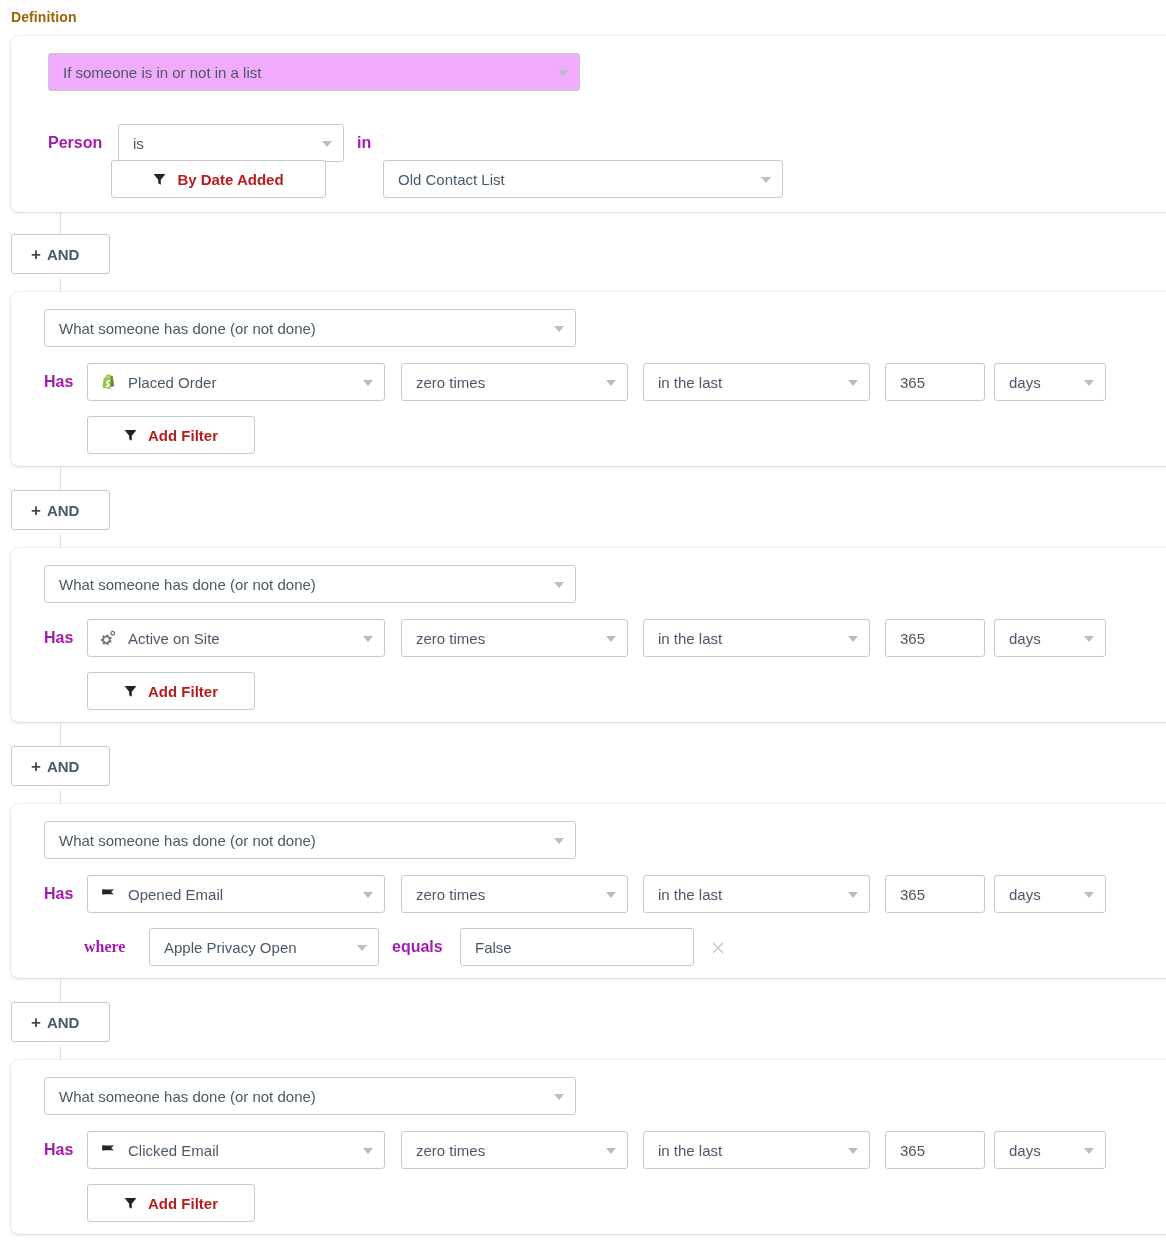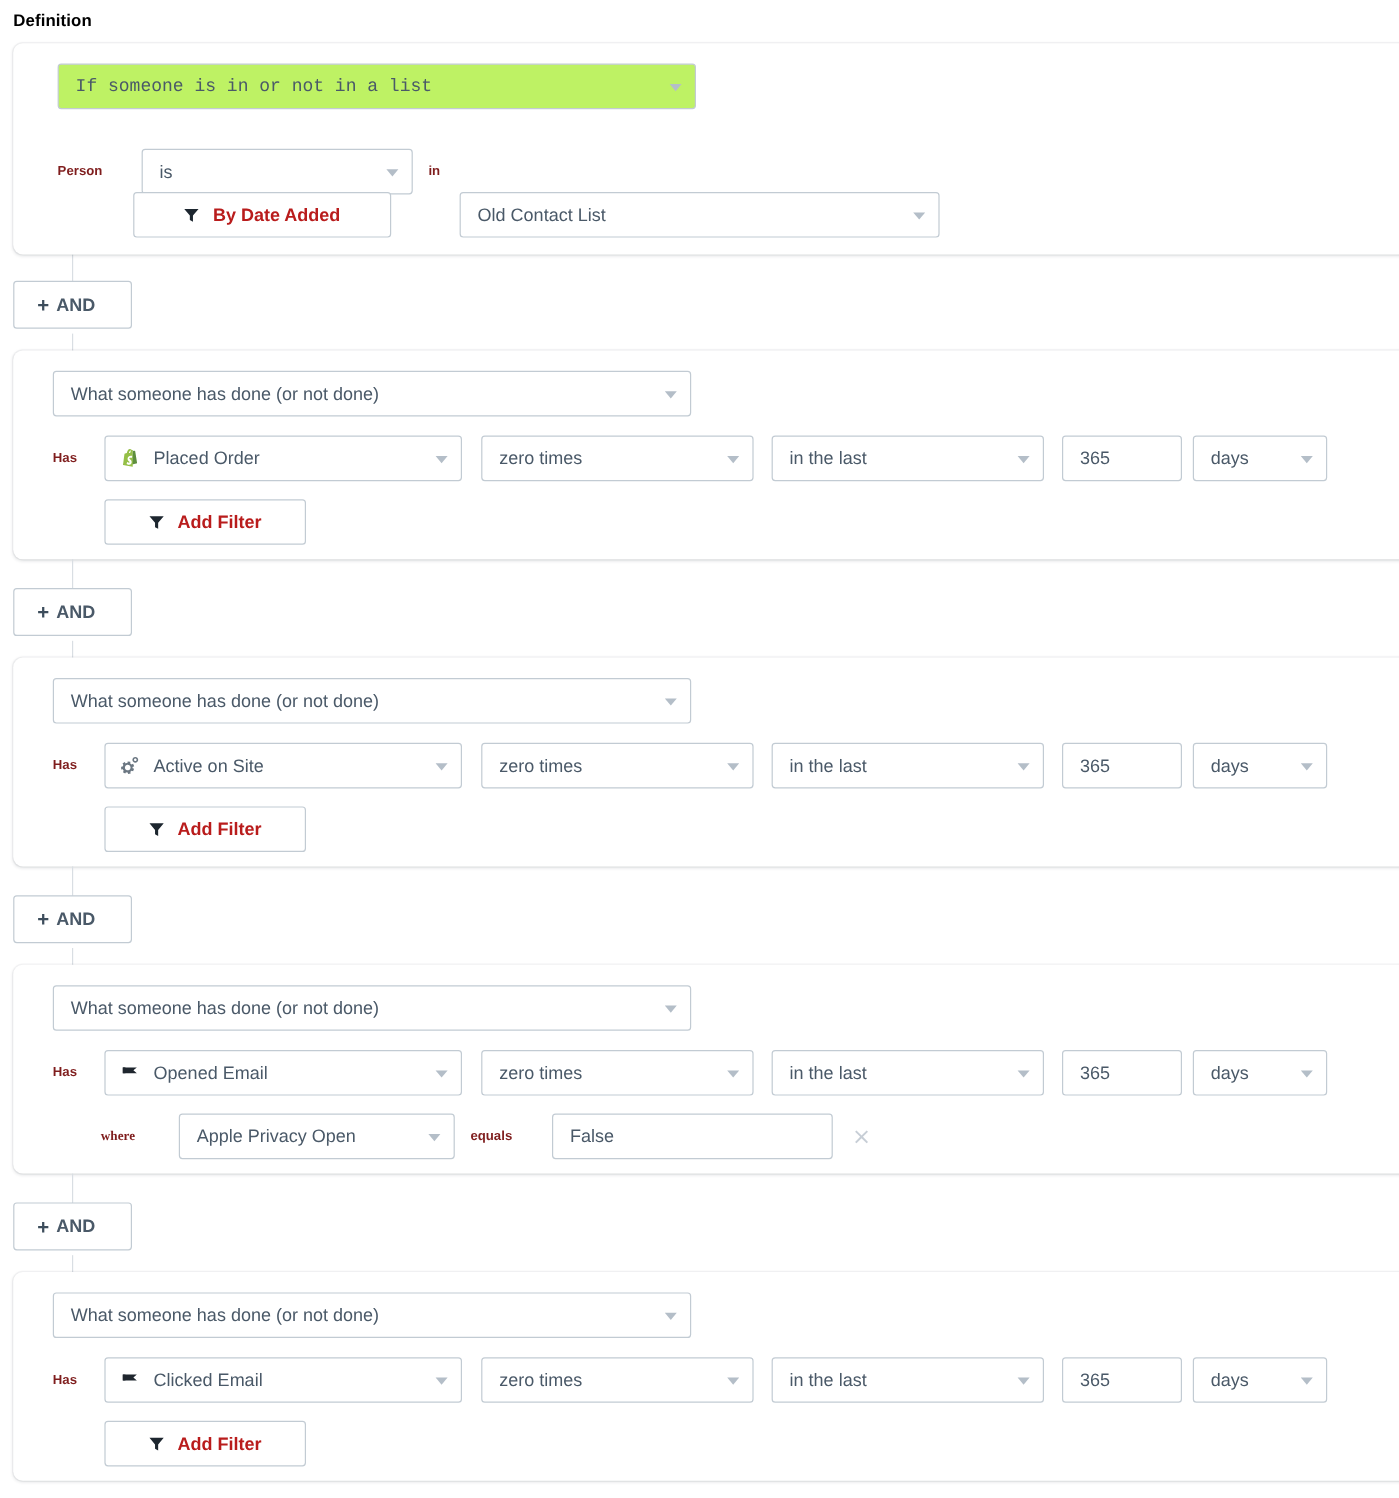--- a/index.html
+++ b/index.html
@@ -19,21 +19,21 @@
     background: #ffffff;
   }
 
   
   .definition-label {
     position: absolute;
     left: 11px;
     top: 9px;
     font-size: 14px;
     font-weight: 700;
-    color: #000000;
+    color: #a16207;
     letter-spacing: .1px;
   }
 
   
   .spine {
     position: absolute;
     left: 60px;
     width: 1px;
     background: #d9dee3;
   }
@@ -57,21 +57,21 @@
     border: 1px solid #c2cbd3;
     border-radius: 3px;
     background: #ffffff;
     font-size: 15px;
     color: #4a5968;
     padding: 0 30px 0 14px;
     white-space: nowrap;
     overflow: hidden;
     cursor: pointer;
   }
-  .select.gray { background: #bef264; font-family: Liberation Mono, monospace; }
+  .select.gray { background: #f0abfc; }
   .caret {
     position: absolute;
     right: 11px;
     top: 50%;
     margin-top: -2px;
     width: 0; height: 0;
     border-left: 5px solid transparent;
     border-right: 5px solid transparent;
     border-top: 6px solid #b4bec8;
   }
@@ -83,23 +83,23 @@
     border: 1px solid #c2cbd3;
     border-radius: 3px;
     background: #ffffff;
     font-size: 15px;
     color: #4a5968;
     padding: 0 14px;
     cursor: text;
   }
   .lbl {
     position: absolute;
-    font-size: 11px;
+    font-size: 16px;
     font-weight: 700;
-    color: #7f1d1d;
+    color: #a21caf;
     line-height: 38px;
   }
   .btn {
     position: absolute;
     display: inline-flex;
     align-items: center;
     justify-content: center;
     gap: 11px;
     height: 38px;
     border: 1px solid #c2cbd3;

